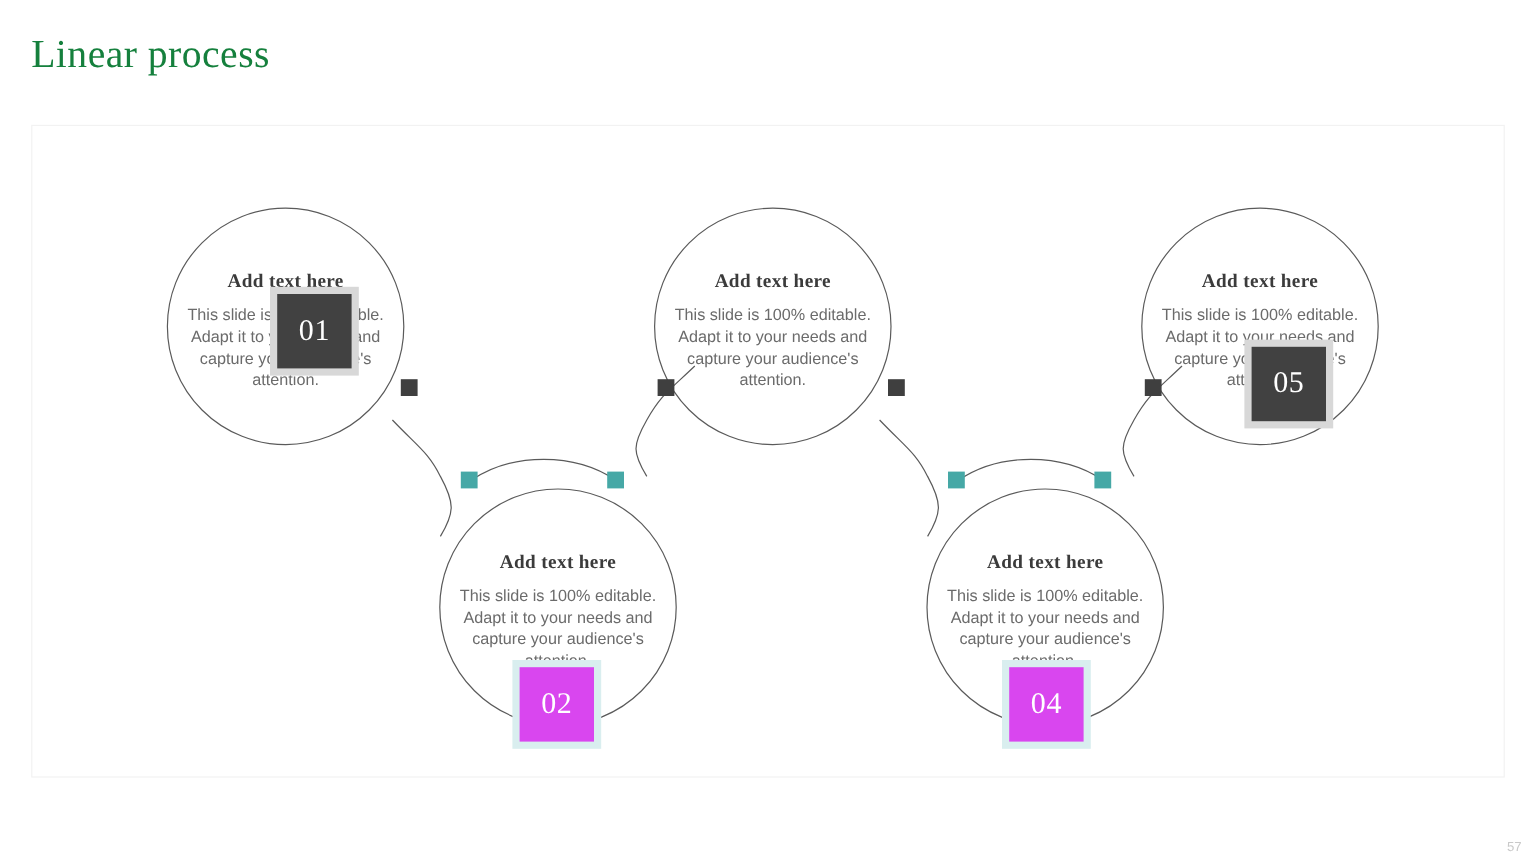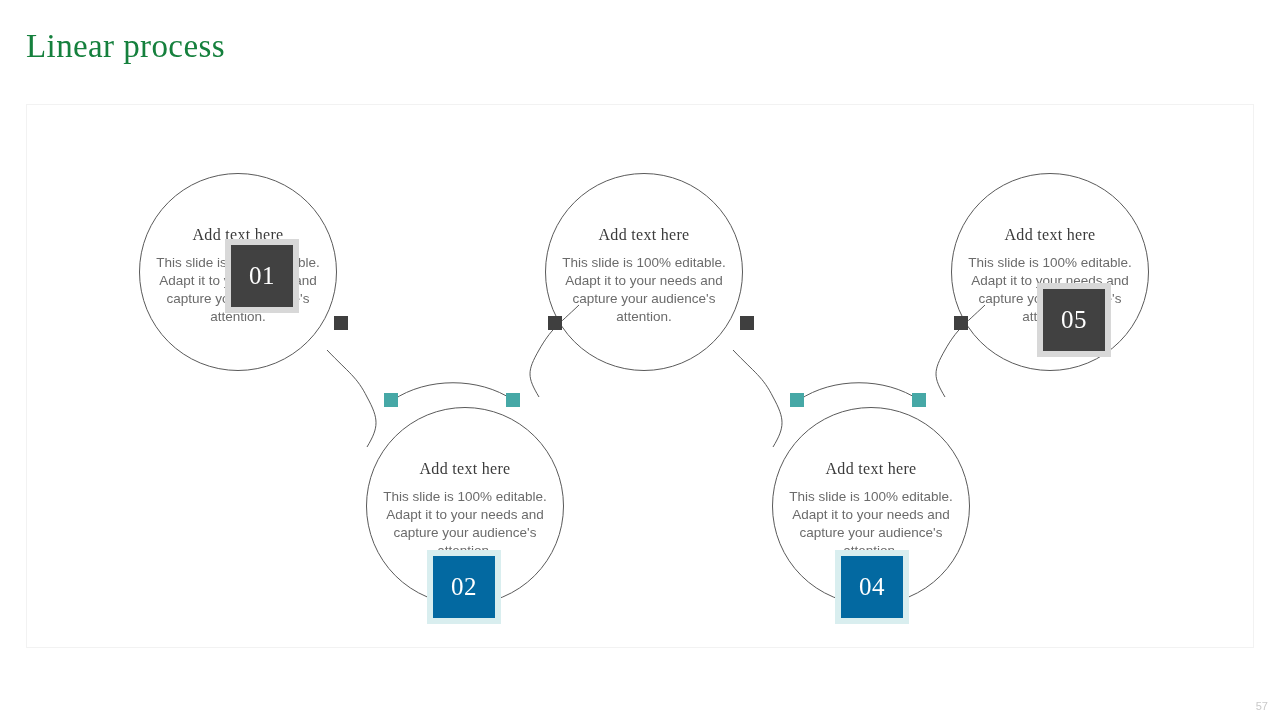--- a/index.html
+++ b/index.html
@@ -73,21 +73,21 @@
   }
   .node-body {
     position: absolute;
     left: 8px;
     top: 52px;
     width: 182px;
     text-align: center;
   }
   .node-heading {
     font-family: "Liberation Serif", serif;
-    font-weight: normal;
+    font-weight: bold;
     font-size: 16px;
     line-height: 20px;
     color: #3b3b3b;
     letter-spacing: 0.3px;
     margin-bottom: 9px;
   }
   .node-desc {
     font-family: "Liberation Sans", sans-serif;
     font-size: 13.5px;
     line-height: 18px;
@@ -106,21 +106,21 @@
     font-size: 25px;
     font-weight: normal;
     color: #ffffff;
     letter-spacing: 0.5px;
   }
   .badge-dark {
     background: #414141;
     box-shadow: 0 0 0 6px #d8d8d8;
   }
   .badge-teal {
-    background: #0369a1;
+    background: #d946ef;
     box-shadow: 0 0 0 6px #d9eeef;
   }
 
   
   .marker {
     position: absolute;
     width: 14px;
     height: 14px;
   }
   .marker-dark { background: #3f3f3f; }

